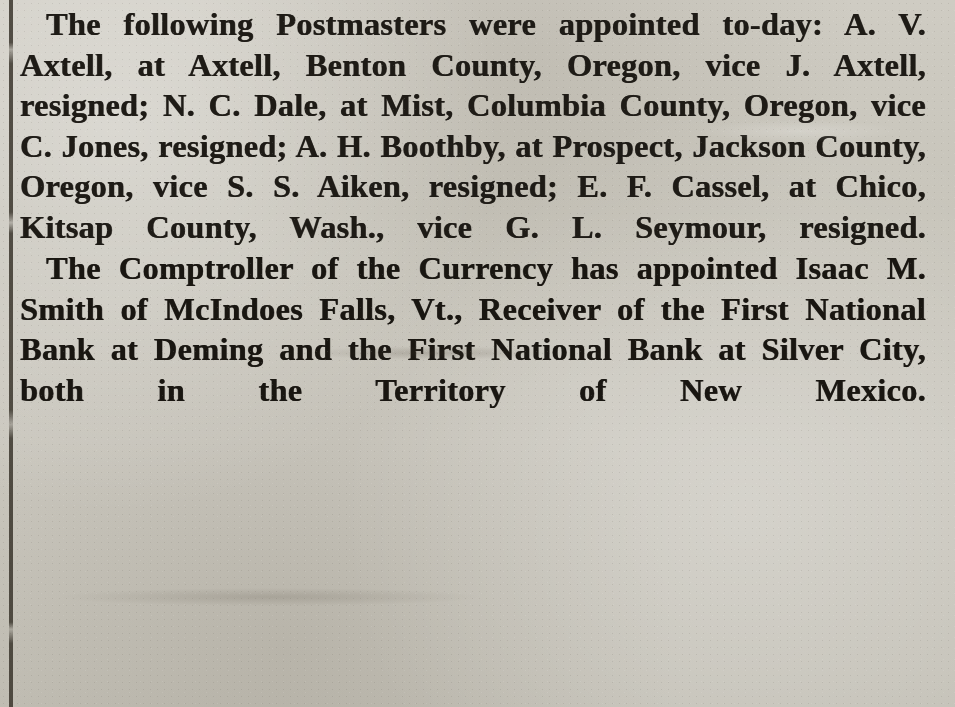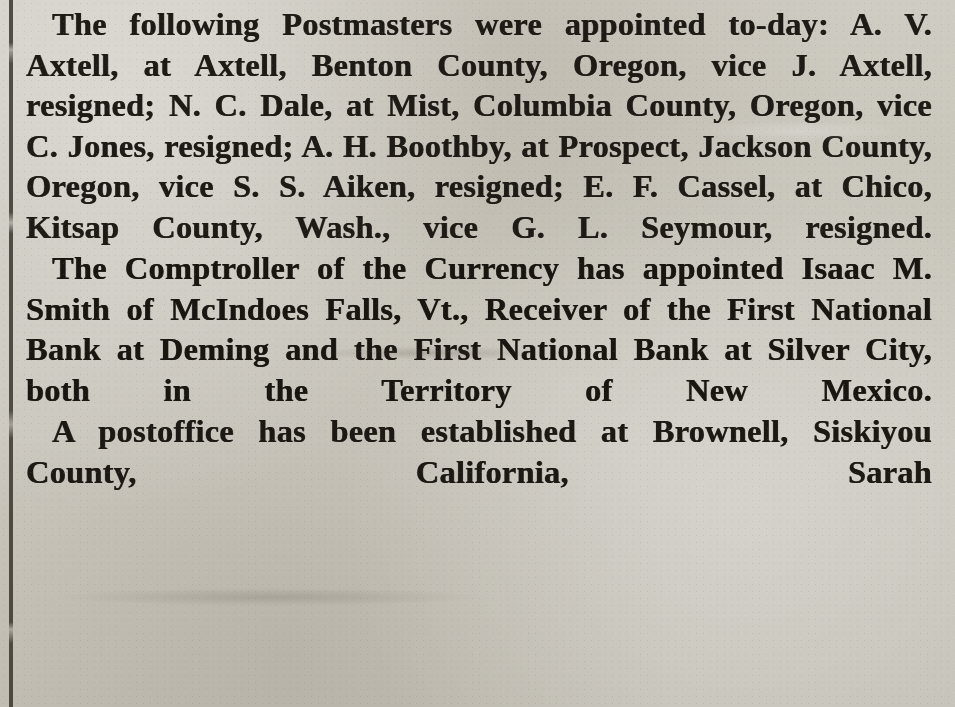--- a/index.html
+++ b/index.html
@@ -55,21 +55,21 @@
        #3a352c 33%, #3a352c 58%,
        rgba(58,53,44,0.30) 60%,
        #3a352c 62%, #3a352c 88%,
        rgba(58,53,44,0.20) 89%,
        #3a352c 91%, #3a352c 100%);
     opacity: 0.85;
   }
 
   .article {
     position: absolute;
-    left: 26px;
+    left: 20px;
     top: 4px;
     width: 906px;
   }
 
   p.para {
     margin: 0 0 1px 0;
     font-family: "Liberation Serif", serif;
     font-size: 32.5px;
     line-height: 40.5px;
     font-weight: 700;
@@ -112,20 +112,19 @@
 </head>
 <body>
 
 <div class="page">
 
   <div class="column-rule"></div>
 
   <div class="article">
     <p class="para p1"><span class="indent"></span><span>The following Postmasters were appointed to-day: A. V. Axtell, at Axtell, Benton County, Oregon, vice J. Axtell, resigned; N. C. Dale, at Mist, Columbia County, Oregon, vice C. Jones, resigned; A. H. Boothby, at Prospect, Jackson County, Oregon, vice S. S. Aiken, resigned; E. F. Cassel, at Chico, Kitsap County, Wash., vice G. L. Seymour, resigned.</span></p>
     <p class="para p2"><span class="indent"></span><span>The Comptroller of the Currency has appointed Isaac M. Smith of McIndoes Falls, Vt., Receiver of the First National Bank at Deming and the First National Bank at Silver City, both in the Territory of New Mexico.</span></p>
-    <p class="para p3 last"><span class="indent"></span><span>A postoffice has been established at Brownell, Siskiyou County, California, Sarah</span></p>
   </div>
 
   <div class="smudge s1"></div>
   <div class="smudge s2"></div>
   <div class="smudge s3"></div>
 
 </div>
 
 </body></html>

